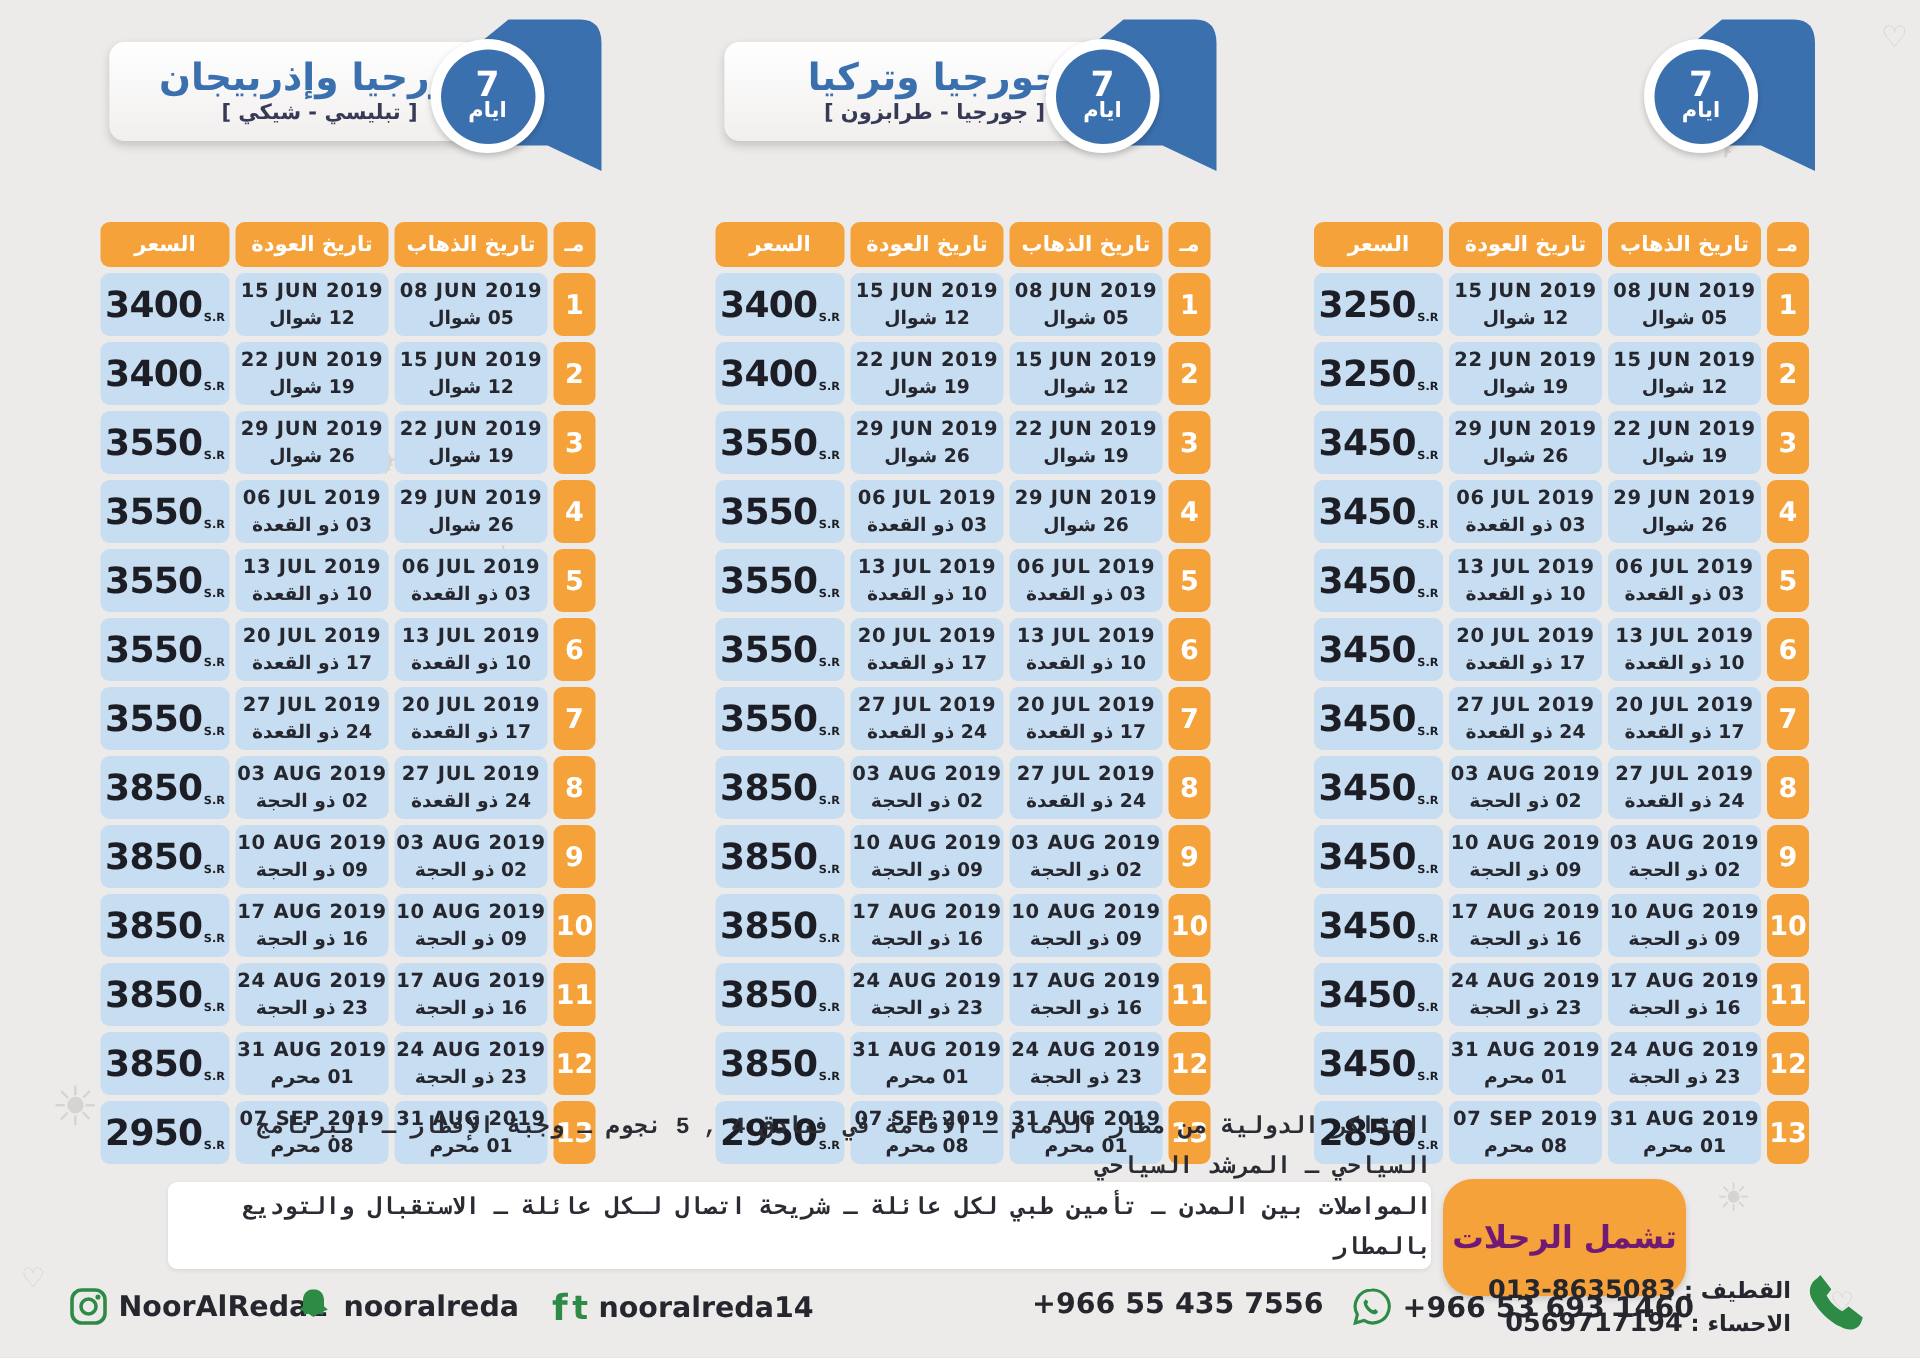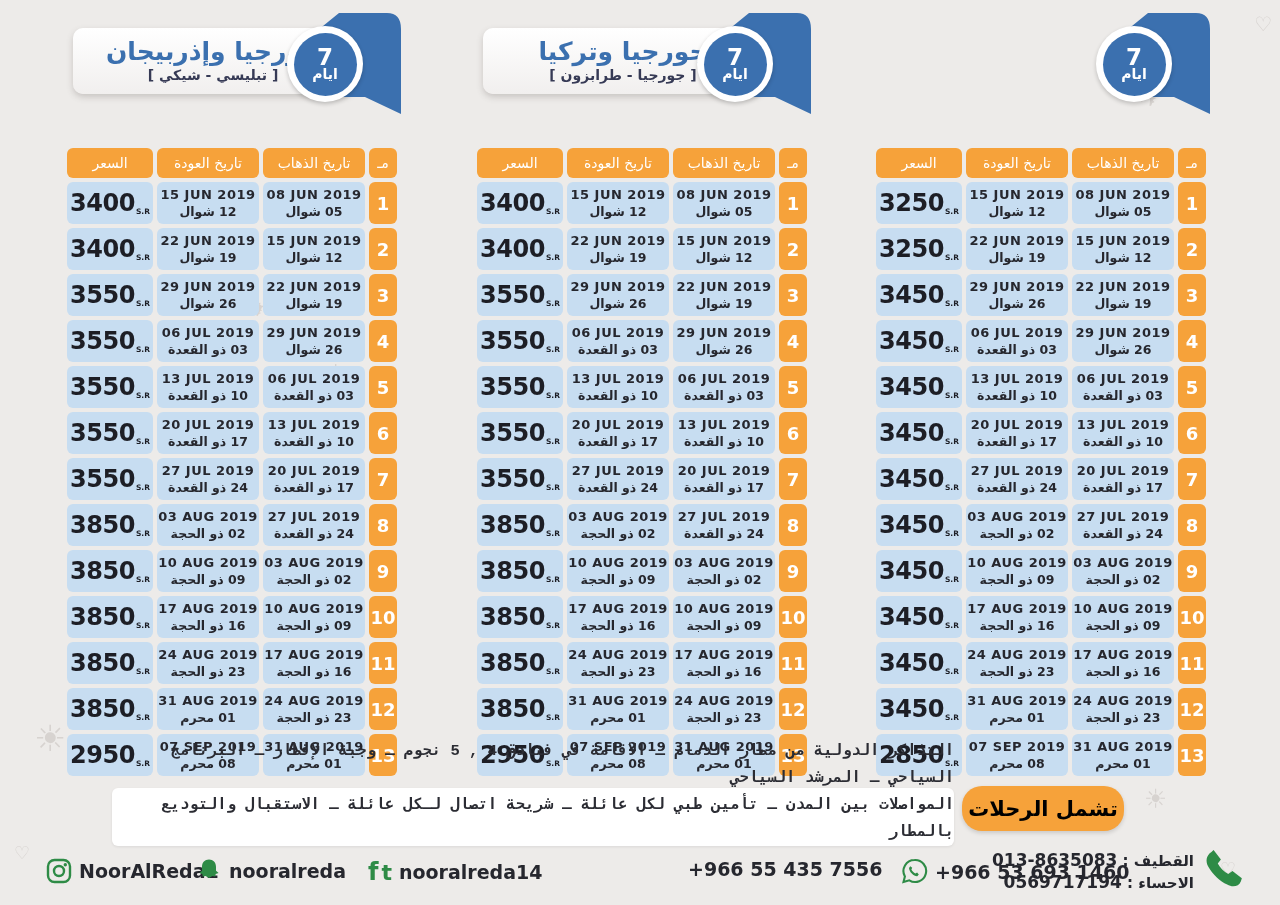--- a/index.html
+++ b/index.html
@@ -22,35 +22,35 @@
     box-shadow:0 2px 4px rgba(0,0,0,.2);display:flex;align-items:center;justify-content:center;}
   .bcircle-in{width:63px;height:63px;border-radius:50%;background:#3b70af;color:#fff;
     display:flex;flex-direction:column;align-items:center;justify-content:center;}
   .badge-num{font-size:23px;font-weight:bold;line-height:20px;}
   .badge-word{font-size:14px;font-weight:bold;line-height:15px;}
 
   
   .price-table{position:relative;}
   .trow{display:grid;grid-template-columns:28px 102px 102px 86px;gap:4px;direction:rtl;margin-bottom:4px;}
   .cell{border-radius:6px;display:flex;align-items:center;justify-content:center;}
-  .hcell{background:#f6a23a;color:#fff;font-weight:normal;font-size:14px;height:30px;}
+  .hcell{background:#f6a23a;color:#fff;font-weight:bold;font-size:14px;height:30px;}
   .numcell{background:#f6a23a;color:#fff;font-weight:bold;font-size:18px;height:42px;}
   .datecell{background:#c7ddf1;height:42px;flex-direction:column;line-height:17px;}
   .den{direction:ltr;color:#26272e;font-weight:bold;font-size:13px;letter-spacing:.5px;}
   .dhj{color:#26272e;font-weight:bold;font-size:12.5px;}
   .pricecell{background:#c7ddf1;height:42px;direction:ltr;align-items:center;}
   .pnum{color:#1d1e25;font-weight:bold;font-size:24px;letter-spacing:-.5px;}
   .pcur{color:#1d1e25;font-weight:bold;font-size:7.5px;align-self:flex-end;margin:0 0 8px 1px;}
 
   
   .inc-text{position:absolute;left:112px;top:788px;width:842px;height:58px;background:#fff;border-radius:6px;
     direction:rtl;display:flex;flex-direction:column;align-items:center;justify-content:flex-end;
     color:#2b2c33;font-weight:bold;font-size:15.5px;line-height:27px;box-shadow:0 1px 3px rgba(0,0,0,.08);font-family:Liberation Mono, monospace;}
-  .inc-badge{position:absolute;left:962px;top:786px;width:162px;height:45px;background:#f6a23a;border-radius:20px;
-    color:#000000;font-weight:bold;font-size:21px;display:flex;align-items:center;justify-content:center;
+  .inc-badge{position:absolute;left:962px;top:786px;width:162px;height:78px;background:#f6a23a;border-radius:20px;
+    color:#701a75;font-weight:bold;font-size:21px;display:flex;align-items:center;justify-content:center;
     box-shadow:0 2px 4px rgba(0,0,0,.15);}
 
   
   .footer{position:absolute;left:0;top:848px;width:1280px;height:57px;}
   .fgroup{position:absolute;top:10px;display:flex;align-items:center;gap:7px;
     color:#26272e;font-weight:bold;font-size:19px;white-space:nowrap;}
   .g-ig{left:46px;} .g-sc{left:196px;} .g-ft{left:368px;} .g-mb{left:512px;}
   .g-n2{left:688px;} .g-wa{left:901px;}
   .glyph-green{color:#2e8b46;font-weight:bold;}
   .phones{position:absolute;right:36px;top:2px;direction:rtl;display:flex;align-items:flex-start;gap:8px;}

